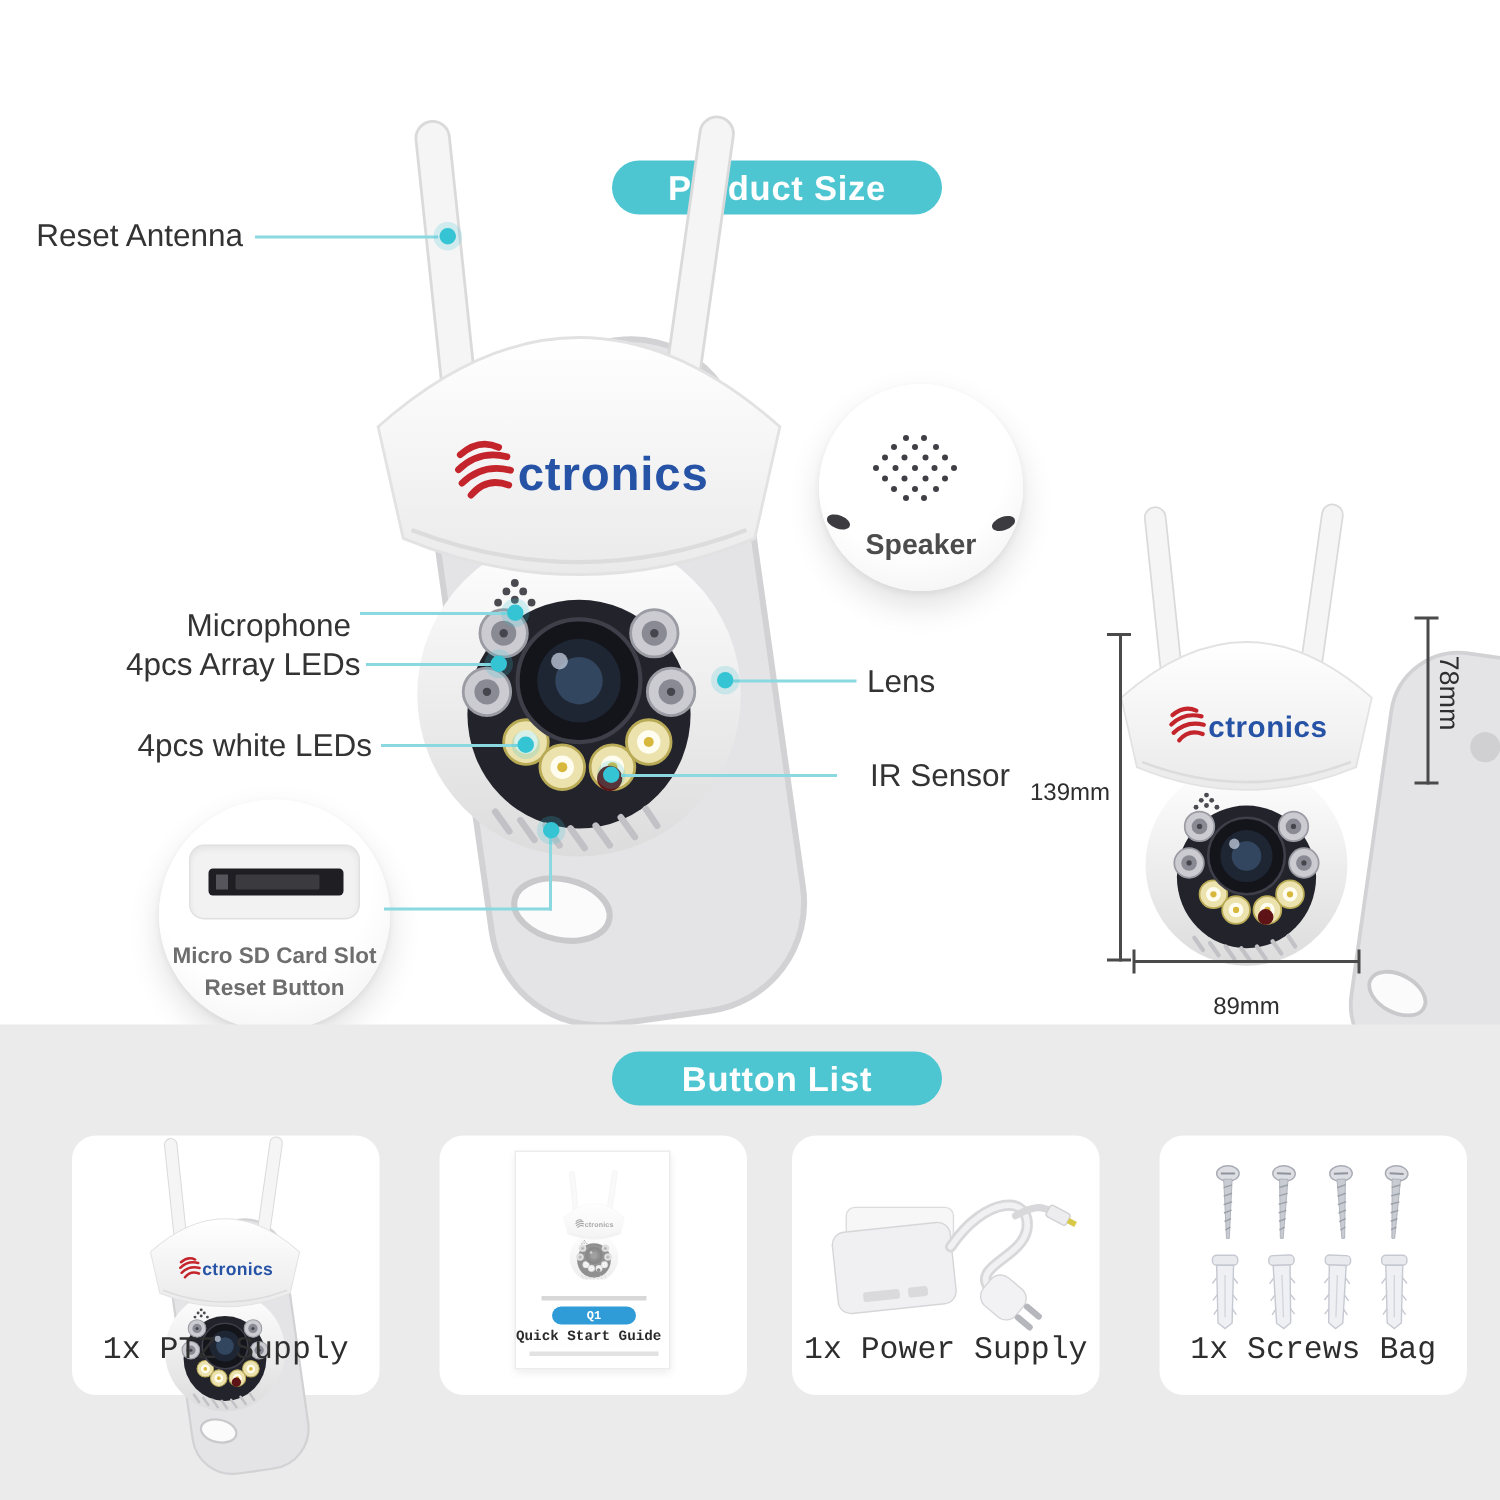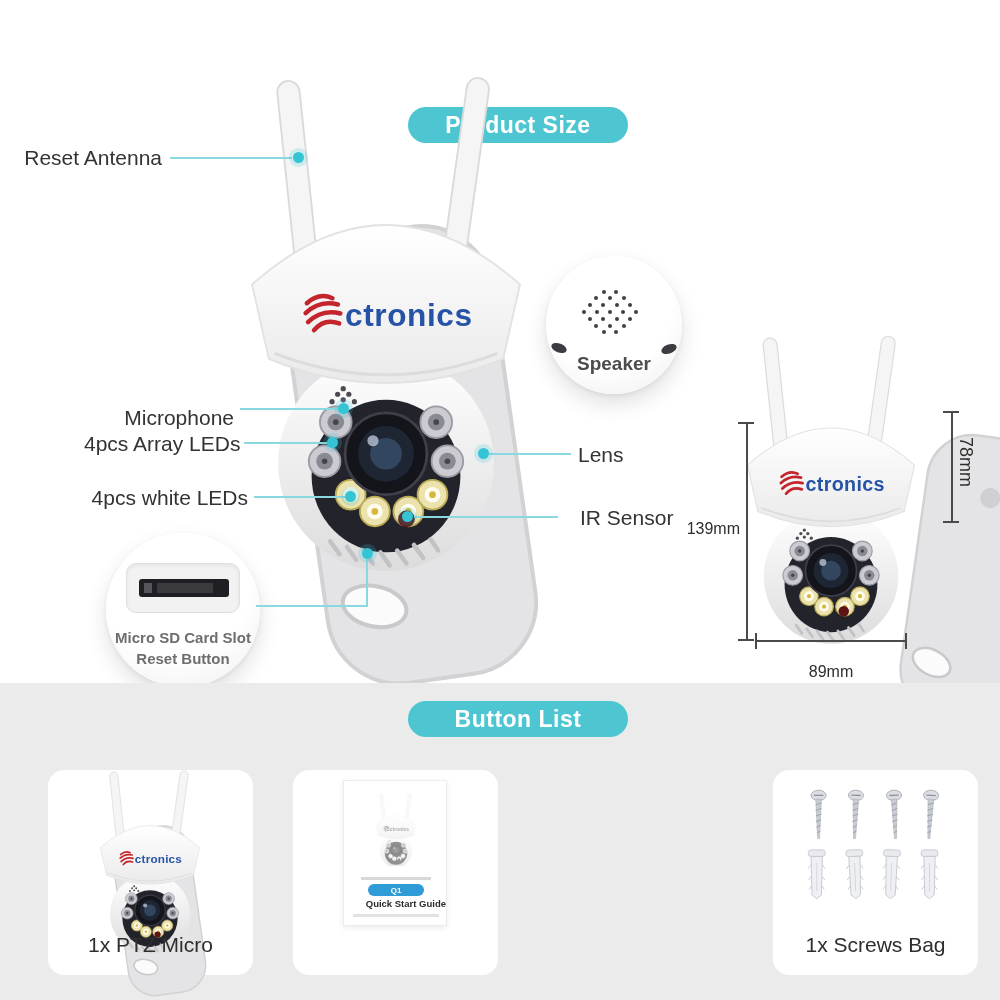--- a/index.html
+++ b/index.html
@@ -102,22 +102,22 @@
   #dim-78-c1 { left:943px; top:411px; } #dim-78-c2 { left:943px; top:521px; }
   #dim-78-lbl { left:955px; top:437px; writing-mode:vertical-rl; font-size:18px; }
 
   #dim-89-line { left:756px; top:640px; width:150px; }
   #dim-89-c1 { left:755px; top:633px; } #dim-89-c2 { left:905px; top:633px; }
   #dim-89-lbl { left:780px; top:663px; width:102px; text-align:center; }
 
   
   #packing-section { position:absolute; left:0; top:683px; width:1000px; height:317px; background:#ebebeb; }
   .card {
-    position:absolute; top:87px; width:205px; height:205px;
-    background:#ffffff; border-radius:16px;
+    position:absolute; top:74px; width:205px; height:173px;
+    background:#ffffff; border-radius:16px;font-family:Liberation Mono, monospace;
   }
   #card-camera { left:48px; } #card-manual { left:293px; }
   #card-power  { left:528px; } #card-screws { left:773px; }
   .card-label {
     position:absolute; left:0; bottom:18px; width:100%; text-align:center;
     font-size:21px; color:#2e2e2e; white-space:nowrap;
   }
   #card-cam-svg { position:absolute; left:33px; top:0; width:138px; height:180px; overflow:visible; }
 
   
@@ -127,21 +127,21 @@
   }
   #manual-cam-svg { position:absolute; left:24px; top:12px; width:56px; height:73px; filter:grayscale(1); opacity:.5; }
   .m-line { position:absolute; background:#d8d8d8; }
   #m-line1 { left:17px; top:96px; width:70px; height:3px; }
   #m-line2 { left:9px; top:133px; width:86px; height:3px; background:#e2e2e2; }
   #m-badge {
     position:absolute; left:24px; top:103px; width:56px; height:12px; border-radius:6px;
     background:#2f9cd8; color:#fff; font-size:8px; font-weight:bold;
     display:flex; align-items:center; justify-content:center;
   }
-  #m-title { position:absolute; left:0; top:117px; width:100%; text-align:right; font-size:9.5px; font-weight:bold; color:#2b2b2b; }
+  #m-title { position:absolute; left:0; top:117px; width:100%; text-align:left; font-size:9.5px; font-weight:bold; color:#2b2b2b; }
 
   .item-svg { position:absolute; left:8px; top:12px; width:188px; height:132px; }
 </style>
 </head>
 <body>
 
 <svg width="0" height="0" style="position:absolute" aria-hidden="true">
   <defs>
     <linearGradient id="g-ball" x1="0" y1="0" x2="0" y2="1">
       <stop offset="0" stop-color="#ffffff"></stop>
@@ -360,35 +360,58 @@
   <div class="dim-label" id="dim-89-lbl">89mm</div>
 
   <div id="packing-section">
     <div class="pill" id="pill-packing-list" style="left:408px; top:18px;">Button List</div>
 
     <div class="card" id="card-camera">
       <svg id="card-cam-svg" viewBox="0 0 200 260">
         <use href="#sym-bracket" xlink:href="#sym-bracket" transform="translate(4,84) rotate(-8 30 60)"></use>
         <use href="#sym-cam" xlink:href="#sym-cam"></use>
       </svg>
-      <div class="card-label">1x PTZ Micro</div>
+      <div class="card-label">1x PTZ Supply</div>
     </div>
 
     <div class="card" id="card-manual">
       <div id="manual-book">
         <svg id="manual-cam-svg" viewBox="0 0 200 260">
           <use href="#sym-cam" xlink:href="#sym-cam"></use>
         </svg>
         <div class="m-line" id="m-line1"></div>
         <div id="m-badge">Q1</div>
         <div id="m-title">Quick Start Guide</div>
         <div class="m-line" id="m-line2"></div>
       </div>
     </div>
 
+    <div class="card" id="card-power">
+      <svg class="item-svg" viewBox="0 0 200 140">
+        <rect x="30" y="38" width="76" height="26" rx="6" fill="#f7f7f8" stroke="#dcdcde"></rect>
+        <g transform="rotate(-6 64 81)">
+          <rect x="22" y="52" width="84" height="58" rx="9" fill="#f0f0f2" stroke="#d6d6d8"></rect>
+          <rect x="40" y="96" width="26" height="7" rx="2" fill="#dadadd"></rect>
+          <rect x="72" y="96" width="14" height="7" rx="2" fill="#dadadd"></rect>
+        </g>
+        <path d="M104,66 C128,30 162,28 158,54 C154,74 118,80 132,96" fill="none" stroke="#d8d8da" stroke-width="8" stroke-linecap="round"></path>
+        <path d="M104,66 C128,30 162,28 158,54 C154,74 118,80 132,96" fill="none" stroke="#f1f1f3" stroke-width="4" stroke-linecap="round"></path>
+        <path d="M150,44 C160,38 168,36 175,41" fill="none" stroke="#d8d8da" stroke-width="5" stroke-linecap="round"></path>
+        <g transform="rotate(28 180 44)">
+          <rect x="172" y="39" width="16" height="9" rx="2" fill="#ededef" stroke="#d2d2d4"></rect>
+          <rect x="188" y="41.5" width="6" height="4" fill="#d8c84a"></rect>
+        </g>
+        <g transform="rotate(40 140 102)">
+          <rect x="126" y="88" width="30" height="26" rx="9" fill="#f2f2f4" stroke="#d6d6d8"></rect>
+          <rect x="156" y="93" width="15" height="4.5" rx="2" fill="#b6b6bd"></rect>
+          <rect x="156" y="103" width="15" height="4.5" rx="2" fill="#b6b6bd"></rect>
+        </g>
+      </svg>
+      <div class="card-label">1x Power Supply</div>
+    </div>
 
     <div class="card" id="card-screws">
       <svg class="item-svg" viewBox="0 0 200 140">
         <g id="screws">
           <g transform="translate(40,8)">
             <ellipse cx="0" cy="6" rx="8" ry="5.5" fill="#dcdee3" stroke="#a8acb4"></ellipse>
             <path d="M-5,6 L5,6" stroke="#8f939c" stroke-width="1.4"></path>
             <path d="M-3,10 L3,10 L1,52 L-1,52 Z" fill="#c9ccd3" stroke="#a8acb4" stroke-width="0.6"></path>
             <path d="M-3,16 L3,14 M-3,22 L3,20 M-3,28 L3,26 M-2.8,34 L2.6,32 M-2.4,40 L2.2,38 M-1.8,46 L1.8,44" stroke="#9aa0a9" stroke-width="1"></path>
           </g>

